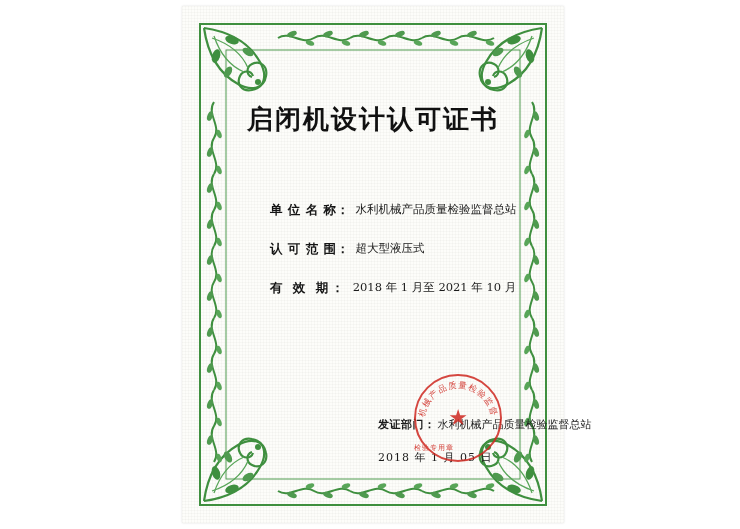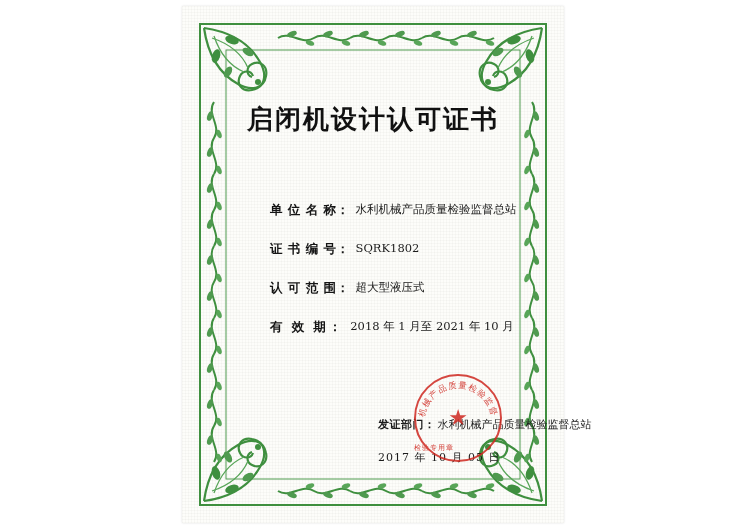--- a/index.html
+++ b/index.html
@@ -82,21 +82,20 @@
   }
   .field-label {
     font-size: 12.5px;
     font-weight: bold;
     color: #151515;
     white-space: nowrap;
     letter-spacing: 0.5px;
   }
   .field-label.spaced {
     letter-spacing: 3px;
-    font-family: Liberation Serif, serif;
   }
   .field-value {
     font-size: 11.5px;
     color: #1b1b1b;
     margin-left: 6px;
     white-space: nowrap;
     font-family: "DejaVu Serif", serif;
   }
 
   
@@ -252,39 +251,35 @@
     </svg>
 
     <div class="title">启闭机设计认可证书</div>
 
     <div class="fields">
       <div class="field-row">
         <span class="field-label">单 位 名 称：</span>
         <span class="field-value">水利机械产品质量检验监督总站</span>
       </div>
       <div class="field-row">
-        <span class="field-label">证 书 编 号：</span>
-        <span class="field-value">SQRK1802</span>
-      </div>
-      <div class="field-row">
         <span class="field-label">认 可 范 围：</span>
         <span class="field-value">超大型液压式</span>
       </div>
       <div class="field-row">
         <span class="field-label spaced">有 效 期：</span>
         <span class="field-value">2018 年 1 月至 2021 年 10 月</span>
       </div>
     </div>
 
     <div class="issuer">
       <div class="issuer-row">
         <span class="issuer-label">发证部门：</span>
         <span class="issuer-value">水利机械产品质量检验监督总站</span>
       </div>
-      <div class="issue-date">2017 年 10 月 05 日</div>
+      <div class="issue-date">2018 年 1 月 05 日</div>
     </div>
 
     <div class="stamp">
       <div class="stamp-ring"></div>
       <svg class="stamp-text-svg" viewBox="0 0 88 88">
         <defs>
           <path id="arc-path" d="M 10,48 A 34,34 0 0 1 78,48" fill="none"></path>
         </defs>
         <text font-family="DejaVu Serif, serif" font-size="8.5" fill="#cf2a22" letter-spacing="1.2">
           <textPath href="#arc-path" startOffset="50%" text-anchor="middle">水利机械产品质量检验监督总站</textPath>

